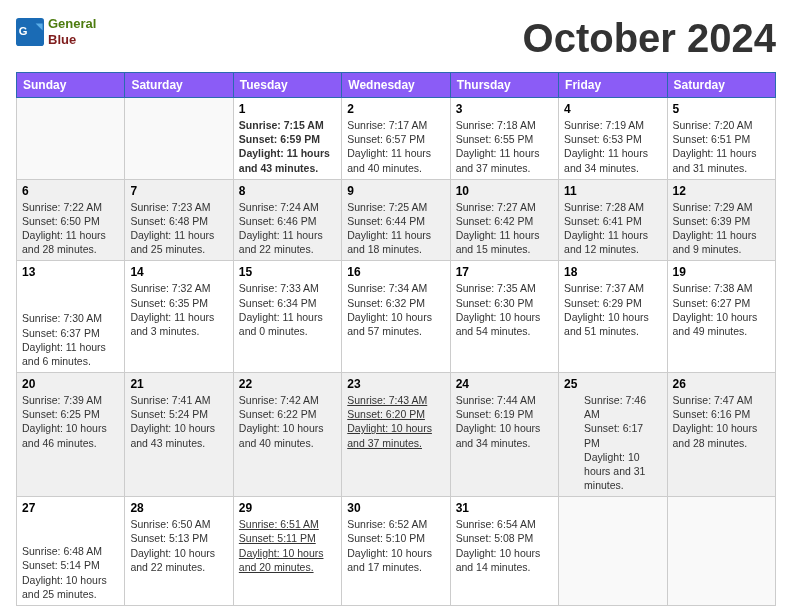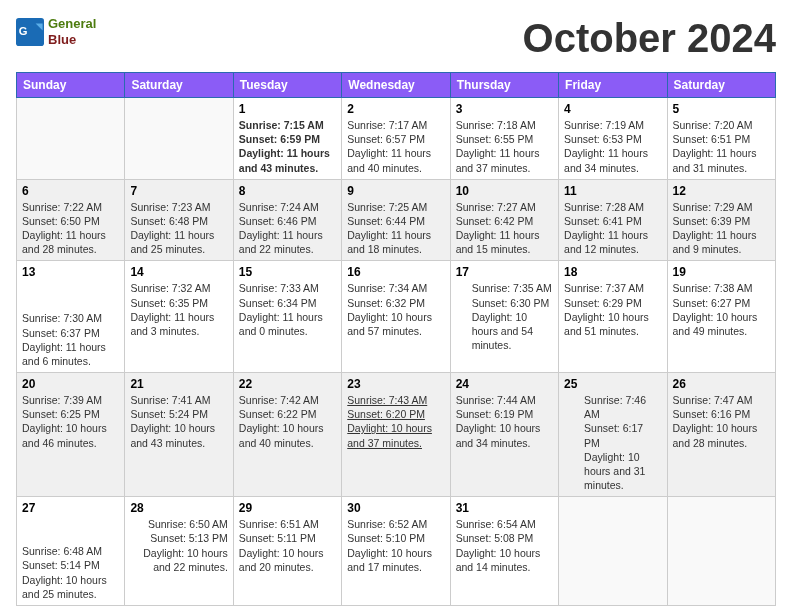--- a/index.html
+++ b/index.html
@@ -217,21 +217,21 @@
 Daylight: 11 hours and 0 minutes.</div>
         </td>
         <td>
           <span class="day-number">16</span>
           <div class="day-info" style="white-space: pre-line;">Sunrise: 7:34 AM
 Sunset: 6:32 PM
 Daylight: 10 hours and 57 minutes.</div>
         </td>
         <td>
           <span class="day-number">17</span>
-          <div class="day-info" style="white-space: pre-line; margin-left: 16px;">Sunrise: 7:35 AM
+          <div class="day-info" style="white-space: pre-line;">Sunrise: 7:35 AM
 Sunset: 6:30 PM
 Daylight: 10 hours and 54 minutes.</div>
         </td>
         <td>
           <span class="day-number">18</span>
           <div class="day-info" style="white-space: pre-line;">Sunrise: 7:37 AM
 Sunset: 6:29 PM
 Daylight: 10 hours and 51 minutes.</div>
         </td>
         <td>
@@ -287,27 +287,27 @@
       </tr>
       <tr>
         <td>
           <span class="day-number">27</span>
           <div class="day-info" style="white-space: pre-line; margin-top: 29px;">Sunrise: 6:48 AM
 Sunset: 5:14 PM
 Daylight: 10 hours and 25 minutes.</div>
         </td>
         <td>
           <span class="day-number">28</span>
-          <div class="day-info" style="white-space: pre-line; text-align: right;">Sunrise: 6:50 AM
+          <div class="day-info" style="white-space: pre-line;">Sunrise: 6:50 AM
 Sunset: 5:13 PM
 Daylight: 10 hours and 22 minutes.</div>
         </td>
         <td>
           <span class="day-number">29</span>
-          <div class="day-info" style="white-space: pre-line;">Sunrise: 6:51 AM
+          <div class="day-info" style="white-space: pre-line; text-decoration: underline;">Sunrise: 6:51 AM
 Sunset: 5:11 PM
 Daylight: 10 hours and 20 minutes.</div>
         </td>
         <td>
           <span class="day-number">30</span>
           <div class="day-info" style="white-space: pre-line;">Sunrise: 6:52 AM
 Sunset: 5:10 PM
 Daylight: 10 hours and 17 minutes.</div>
         </td>
         <td>

